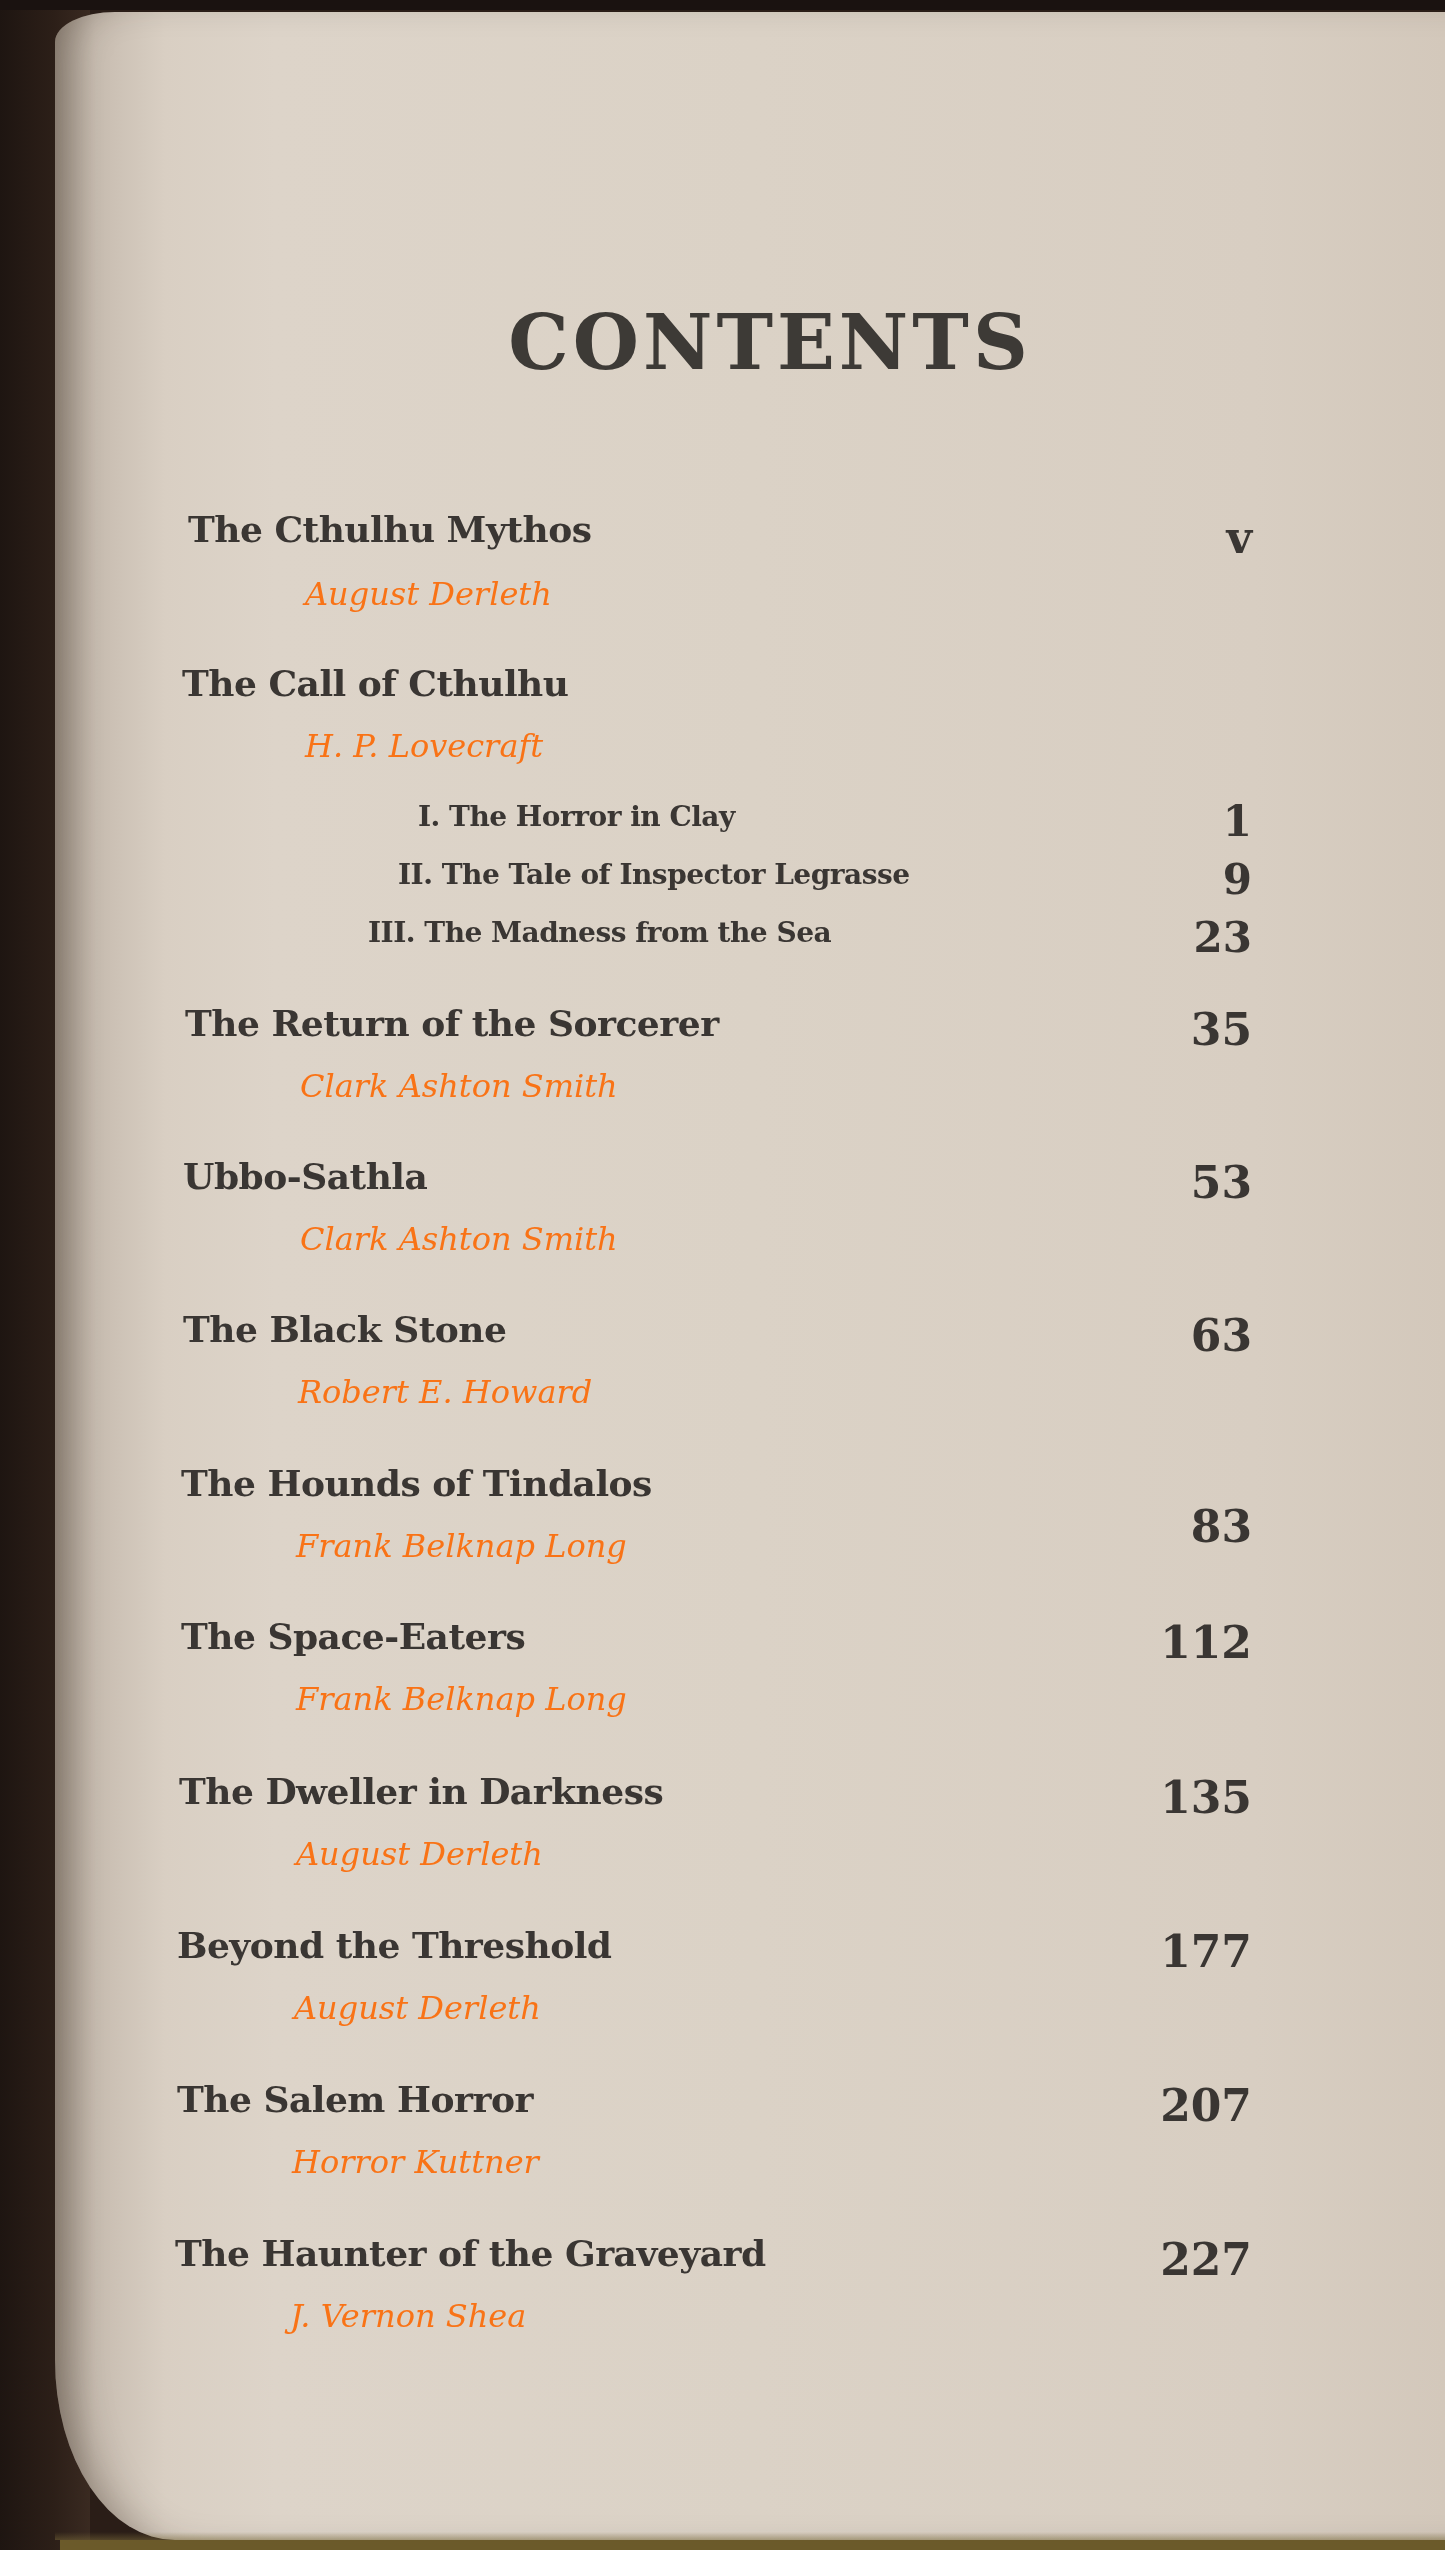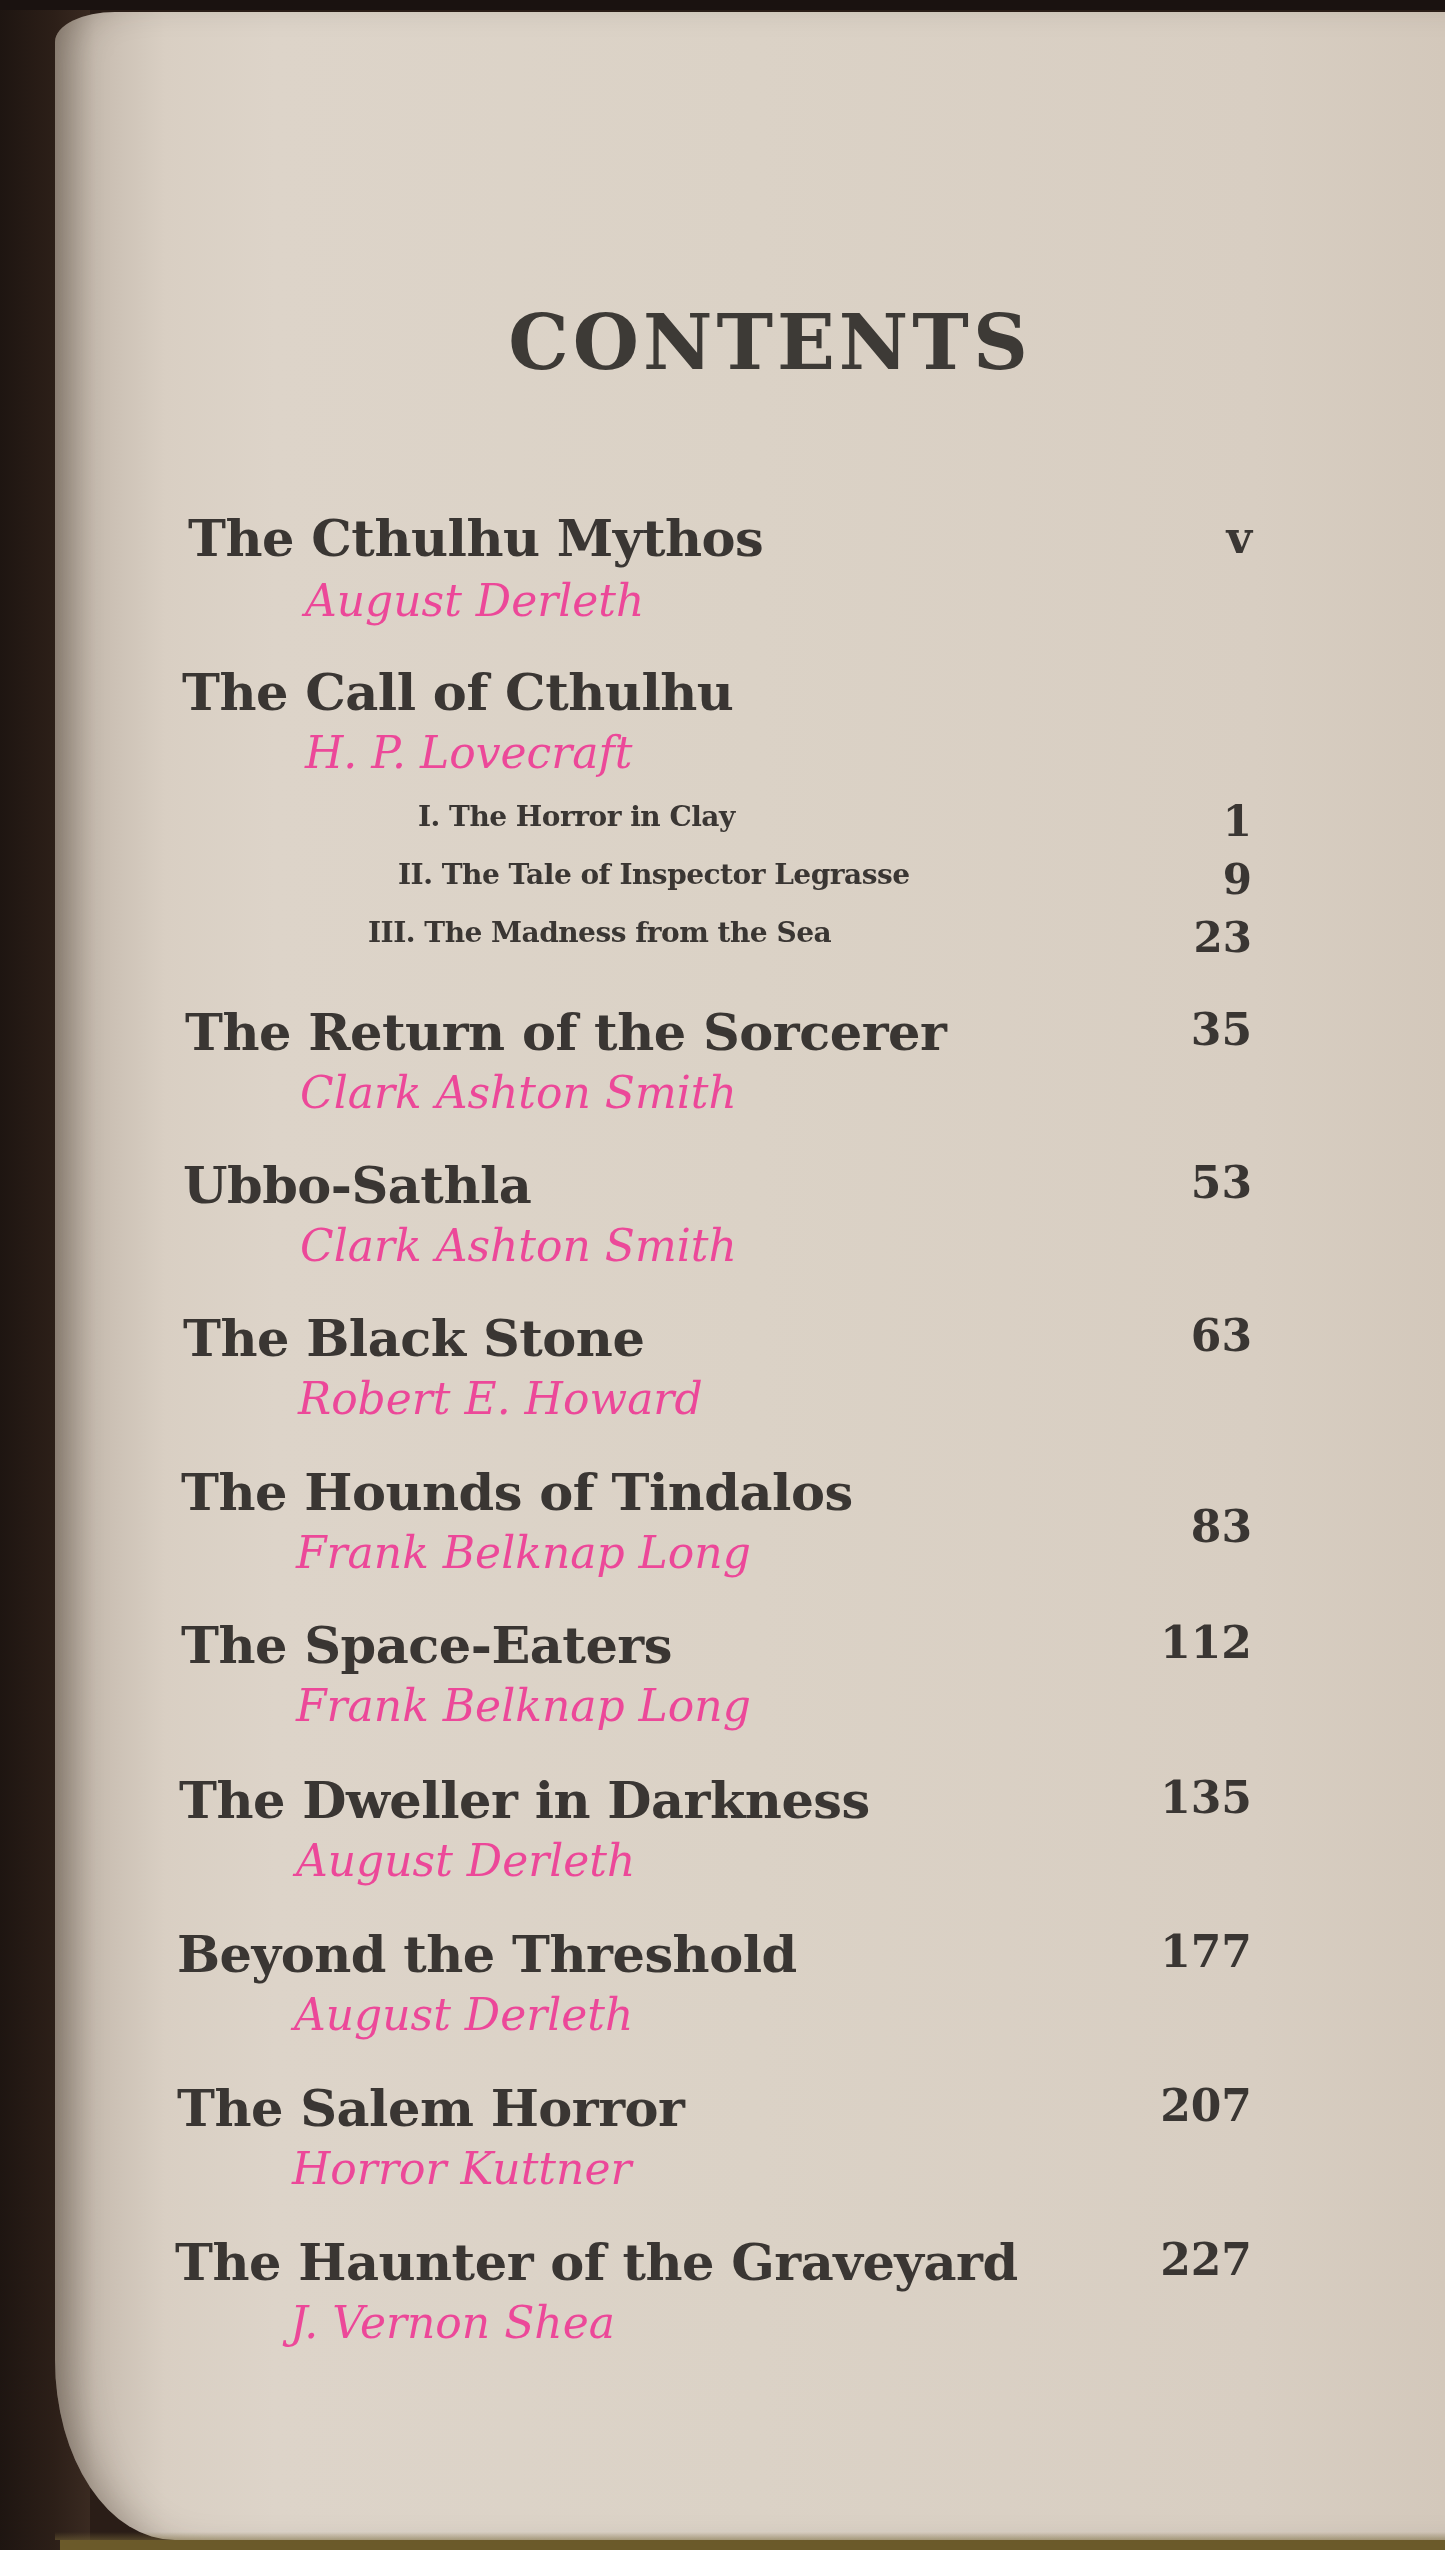--- a/index.html
+++ b/index.html
@@ -76,28 +76,28 @@
       height: 2550px;
     }
     .entry-title, .entry-author, .sub-title, .page-num {
       position: absolute;
       white-space: nowrap;
       color: #3a3633;
     }
     .entry-title {
       font-family: "DejaVu Serif", serif;
       font-weight: bold;
-      font-size: 51px;
+      font-size: 36px;
       letter-spacing: -0.5px;
     }
     .entry-author {
       font-family: "DejaVu Serif", serif;
       font-style: italic;
-      font-size: 44px;
-      color: #ec4899;
+      font-size: 32px;
+      color: #f97316;
     }
     .sub-title {
       font-family: "DejaVu Serif", serif;
       font-weight: bold;
       font-size: 28px;
       letter-spacing: -0.5px;
     }
     .page-num {
       font-family: "DejaVu Serif", serif;
       font-weight: bold;

